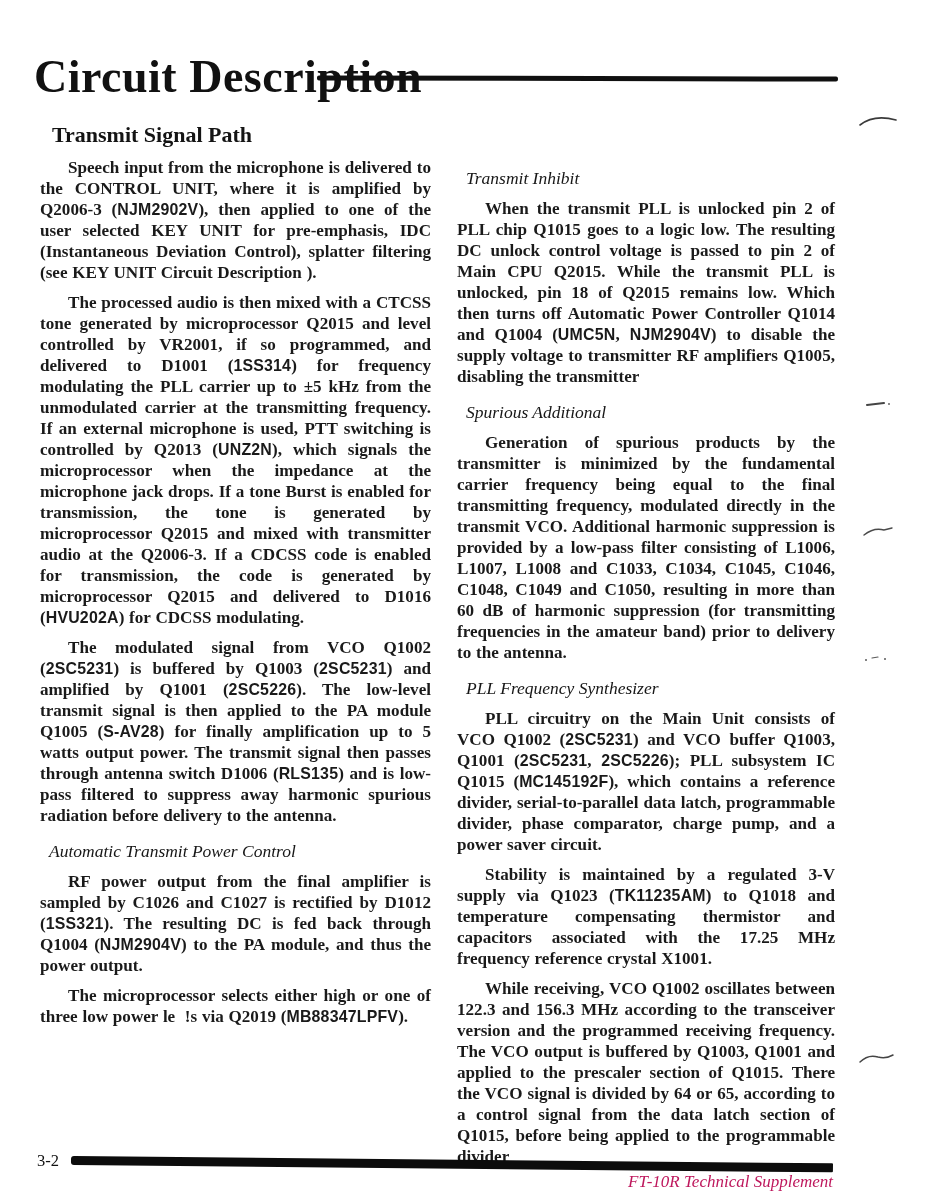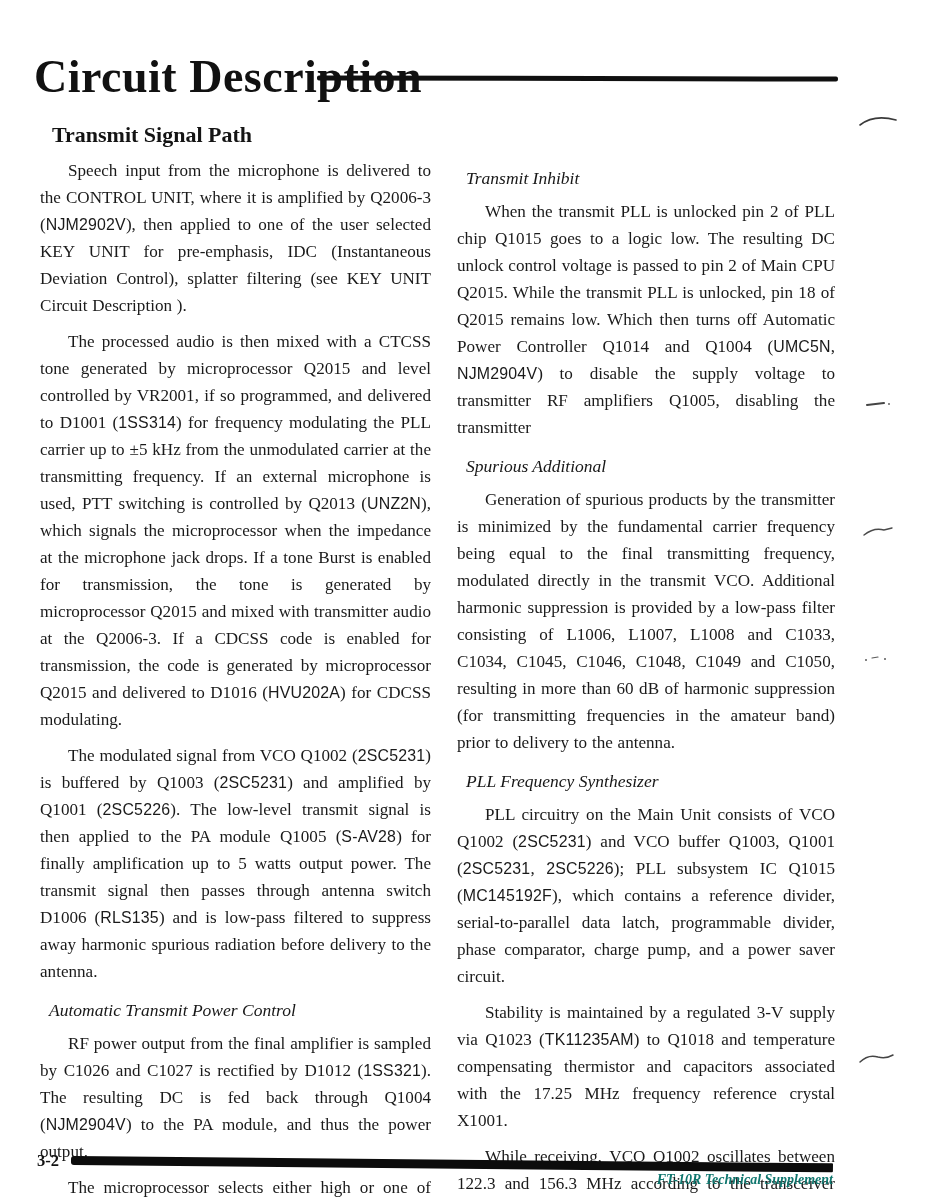--- a/index.html
+++ b/index.html
@@ -39,50 +39,51 @@
     font-size:22px;font-weight:bold;
     margin:4px 0 6px 0;padding-left:12px;
     color:#141414;
   }
   h3.minor{
     font-size:17.5px;font-weight:normal;font-style:italic;
     margin:15px 0 5px 0;padding-left:9px;
     color:#171717;
   }
   p.body-par{
-    font-size:17.1px;line-height:27px;
+    font-size:17.1px;line-height:21px;
     text-align:justify;text-indent:28px;
     margin:9px 0;
     hyphens:auto;
     word-spacing:0.5px;
+    font-weight:bold;
   }
   .part{ 
     font-family:"Liberation Sans", sans-serif;
     font-size:0.93em;
     letter-spacing:0.2px;
   }
 
   
   .page-number{
     position:absolute;left:37px;top:1151px;
-    font-size:16.5px;font-weight:bold;
+    font-size:16.5px;font-weight:normal;
     color:#111;
   }
   .footer-bar{
     position:absolute;left:71px;top:1156px;
     width:762px;height:9px;
     background:#0c0c0c;
     border-radius:3px 1px 1px 3px;
     transform:rotate(0.55deg);
     transform-origin:left center;
   }
   .footer-text{
     position:absolute;top:1172px;right:93px;
-    font-size:14px;font-weight:bold;font-style:italic;
-    color:#0f766e;
+    font-size:17px;font-weight:normal;font-style:italic;
+    color:#be185d;
     white-space:nowrap;
   }
 
   
   .artifact{position:absolute;}
   .artifact svg{display:block;}
 </style>
 </head>
 <body>
 

